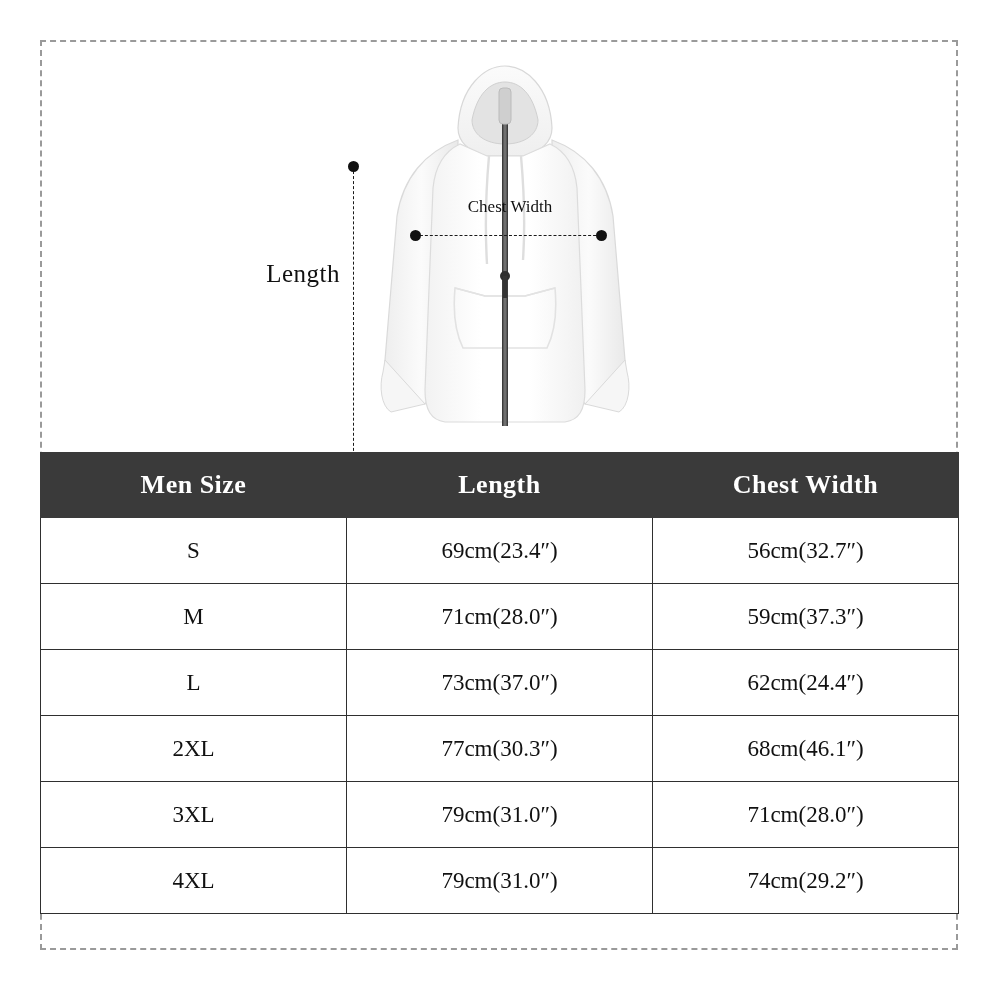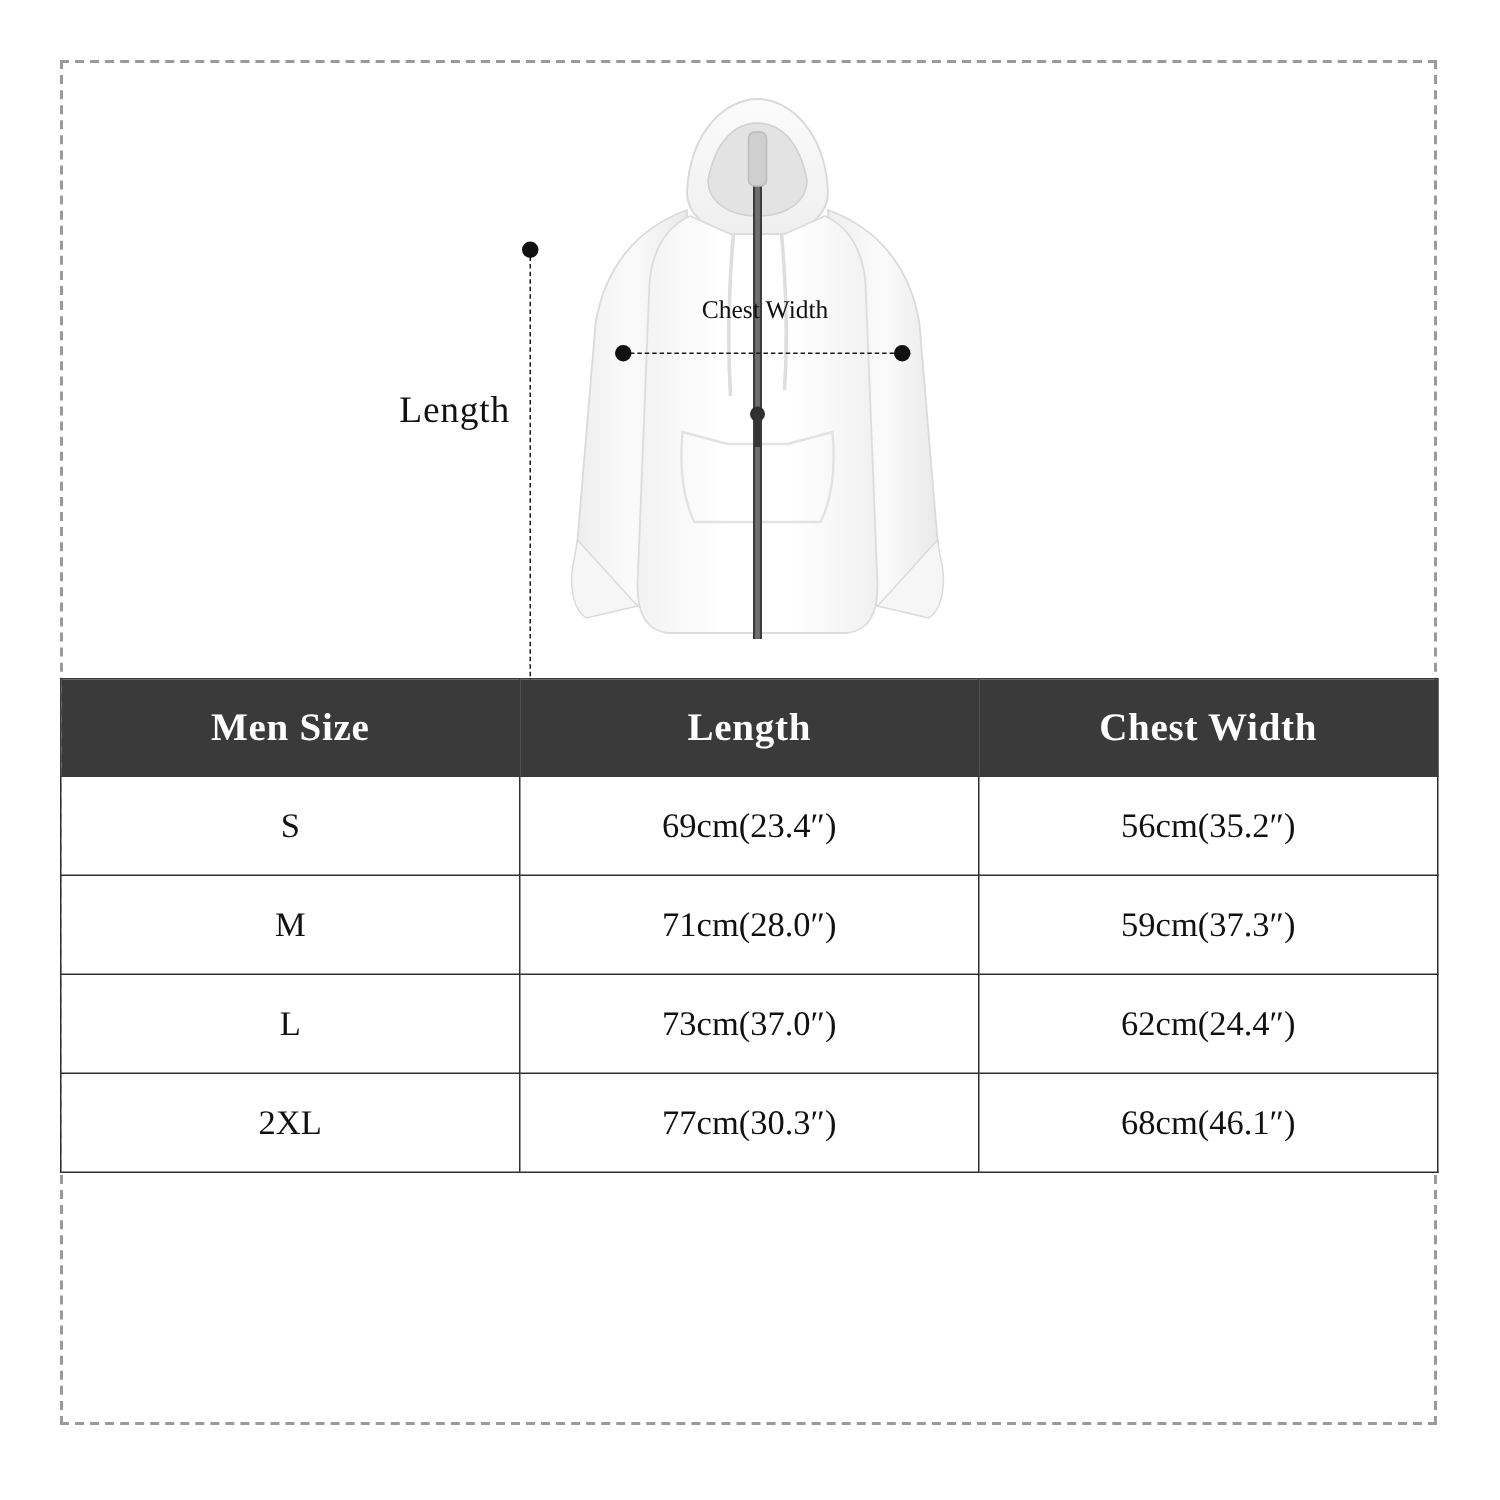--- a/index.html
+++ b/index.html
@@ -222,33 +222,43 @@
       <tr>
         <th>Men Size</th>
         <th>Length</th>
         <th>Chest Width</th>
       </tr>
     </thead>
     <tbody>
       <tr>
         <td>S</td>
         <td>69cm(23.4″)</td>
-        <td>56cm(35.2″)</td>
+        <td>56cm(32.7″)</td>
       </tr>
       <tr>
         <td>M</td>
         <td>71cm(28.0″)</td>
         <td>59cm(37.3″)</td>
       </tr>
       <tr>
         <td>L</td>
         <td>73cm(37.0″)</td>
         <td>62cm(24.4″)</td>
       </tr>
       <tr>
         <td>2XL</td>
         <td>77cm(30.3″)</td>
         <td>68cm(46.1″)</td>
       </tr>
+      <tr>
+        <td>3XL</td>
+        <td>79cm(31.0″)</td>
+        <td>71cm(28.0″)</td>
+      </tr>
+      <tr>
+        <td>4XL</td>
+        <td>79cm(31.0″)</td>
+        <td>74cm(29.2″)</td>
+      </tr>
     </tbody>
   </table>
 
 </div>
 
 </body></html>

